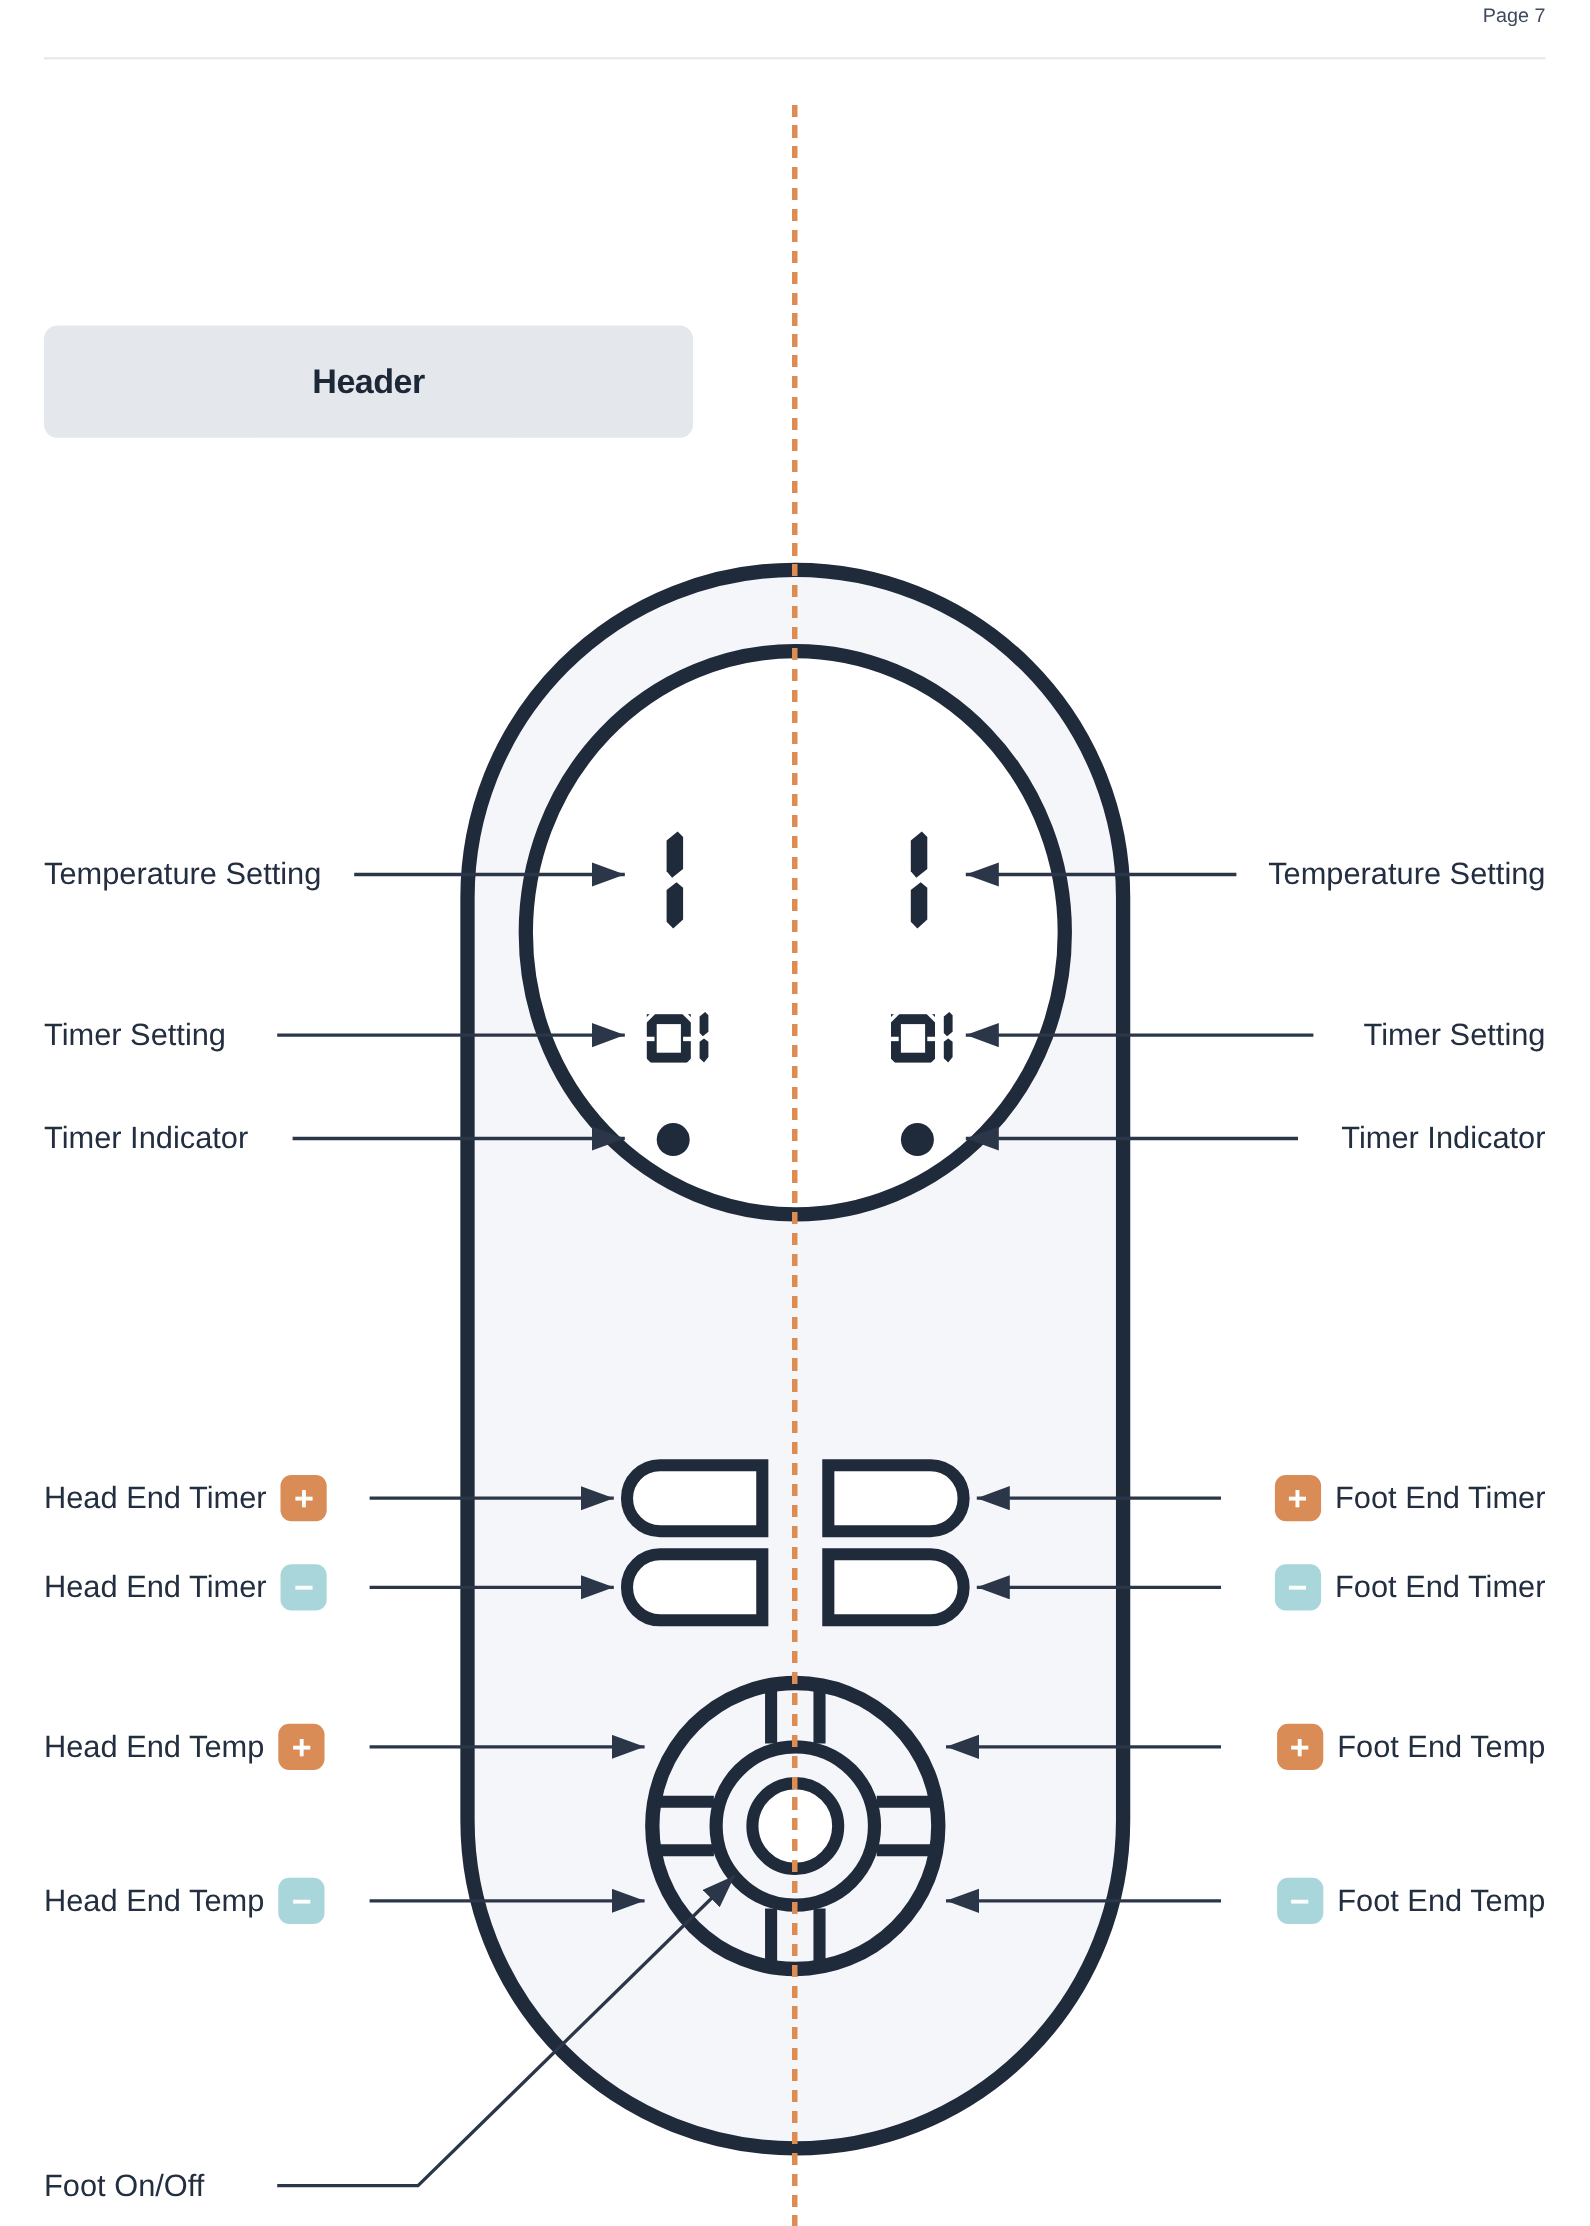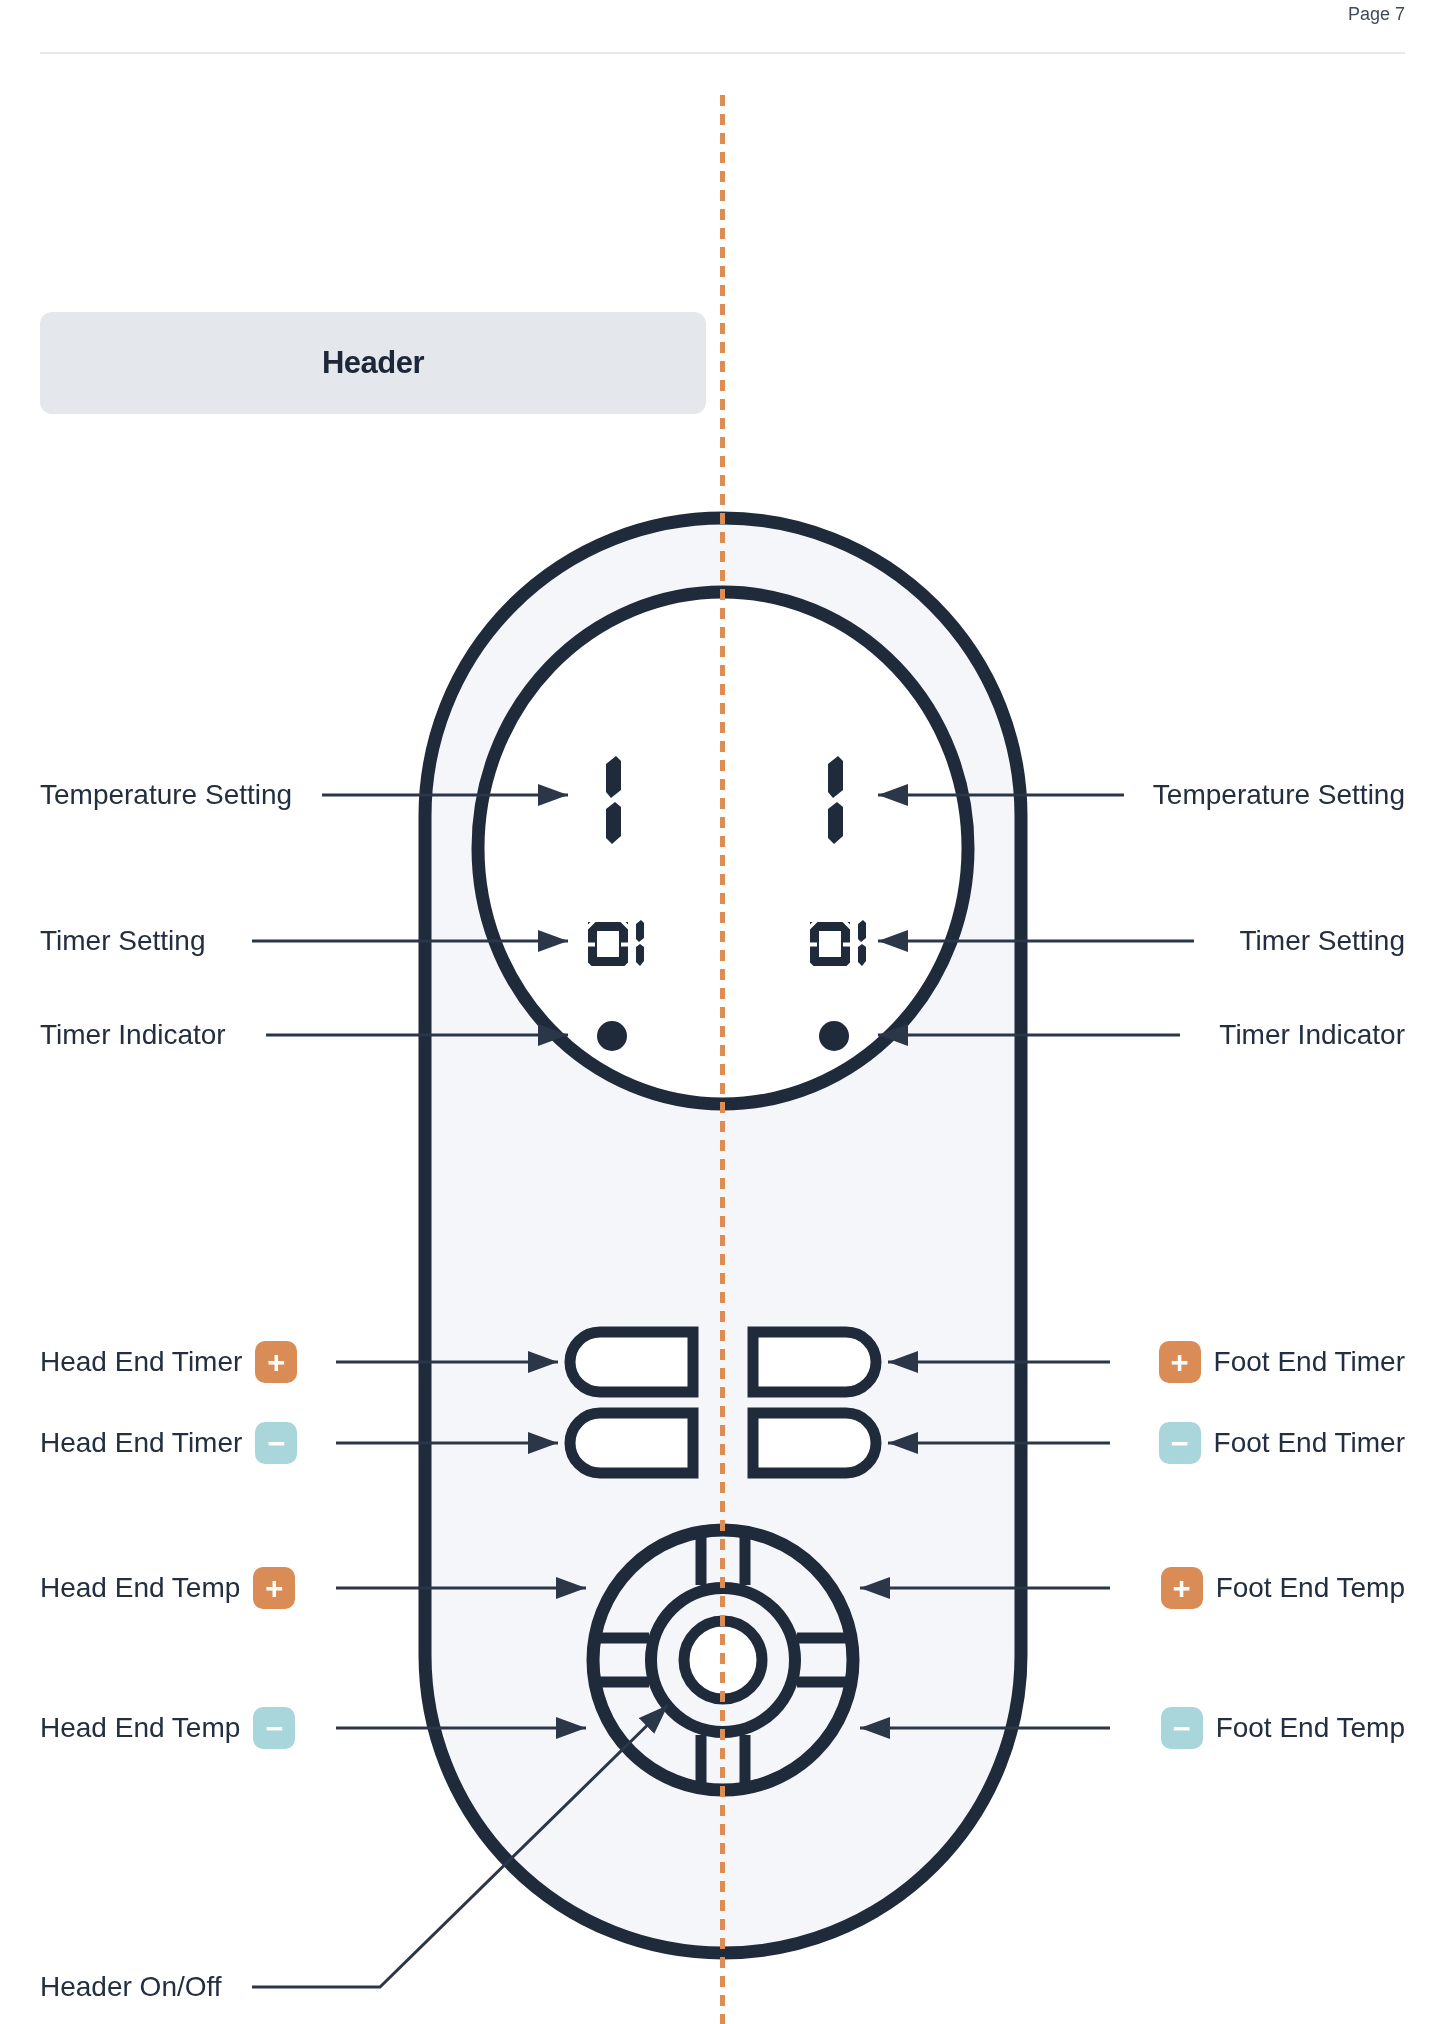--- a/index.html
+++ b/index.html
@@ -7,22 +7,22 @@
   .page{
     position:relative;width:1445px;height:2024px;background:#ffffff;overflow:hidden;
   }
   .page-label{
     position:absolute;top:4px;right:40px;font-size:18px;color:#3e4a5c;z-index:4;
   }
   .top-rule{
     position:absolute;top:52px;left:40px;right:40px;height:2px;background:#e6e8eb;z-index:1;
   }
   .panel-box{
-    position:absolute;top:296px;width:666px;height:102px;background:#e4e7eb;border-radius:12px;
-    display:flex;align-items:center;justify-content:center;z-index:3;margin-top:16px;
+    position:absolute;top:296px;width:590px;height:102px;background:#e4e7eb;border-radius:12px;
+    display:flex;align-items:center;justify-content:center;z-index:3;
   }
   .panel-box.left{left:40px;}
   .panel-box.right{left:787px;}
   .panel-box span{
     font-size:31px;font-weight:700;color:#1c2738;letter-spacing:-0.5px;
   }
   .dashed-center{
     position:absolute;left:720px;top:95px;width:5px;height:1929px;z-index:6;
     background:repeating-linear-gradient(180deg,#dd8c52 0 11px,transparent 11px 19px);
   }
@@ -143,21 +143,21 @@
   </div>
   <div class="callout left" style="top:1567px">
     <span>Head End Temp</span>
     <span class="badge plus">+</span>
   </div>
   <div class="callout left" style="top:1707px">
     <span>Head End Temp</span>
     <span class="badge minus">−</span>
   </div>
   <div class="callout left" style="top:1966px">
-    <span>Header On/Off</span>
+    <span>Foot On/Off</span>
   </div>
 
   <div class="callout right" style="top:774px">
     <span>Temperature Setting</span>
   </div>
   <div class="callout right" style="top:920px">
     <span>Timer Setting</span>
   </div>
   <div class="callout right" style="top:1014px">
     <span>Timer Indicator</span>

